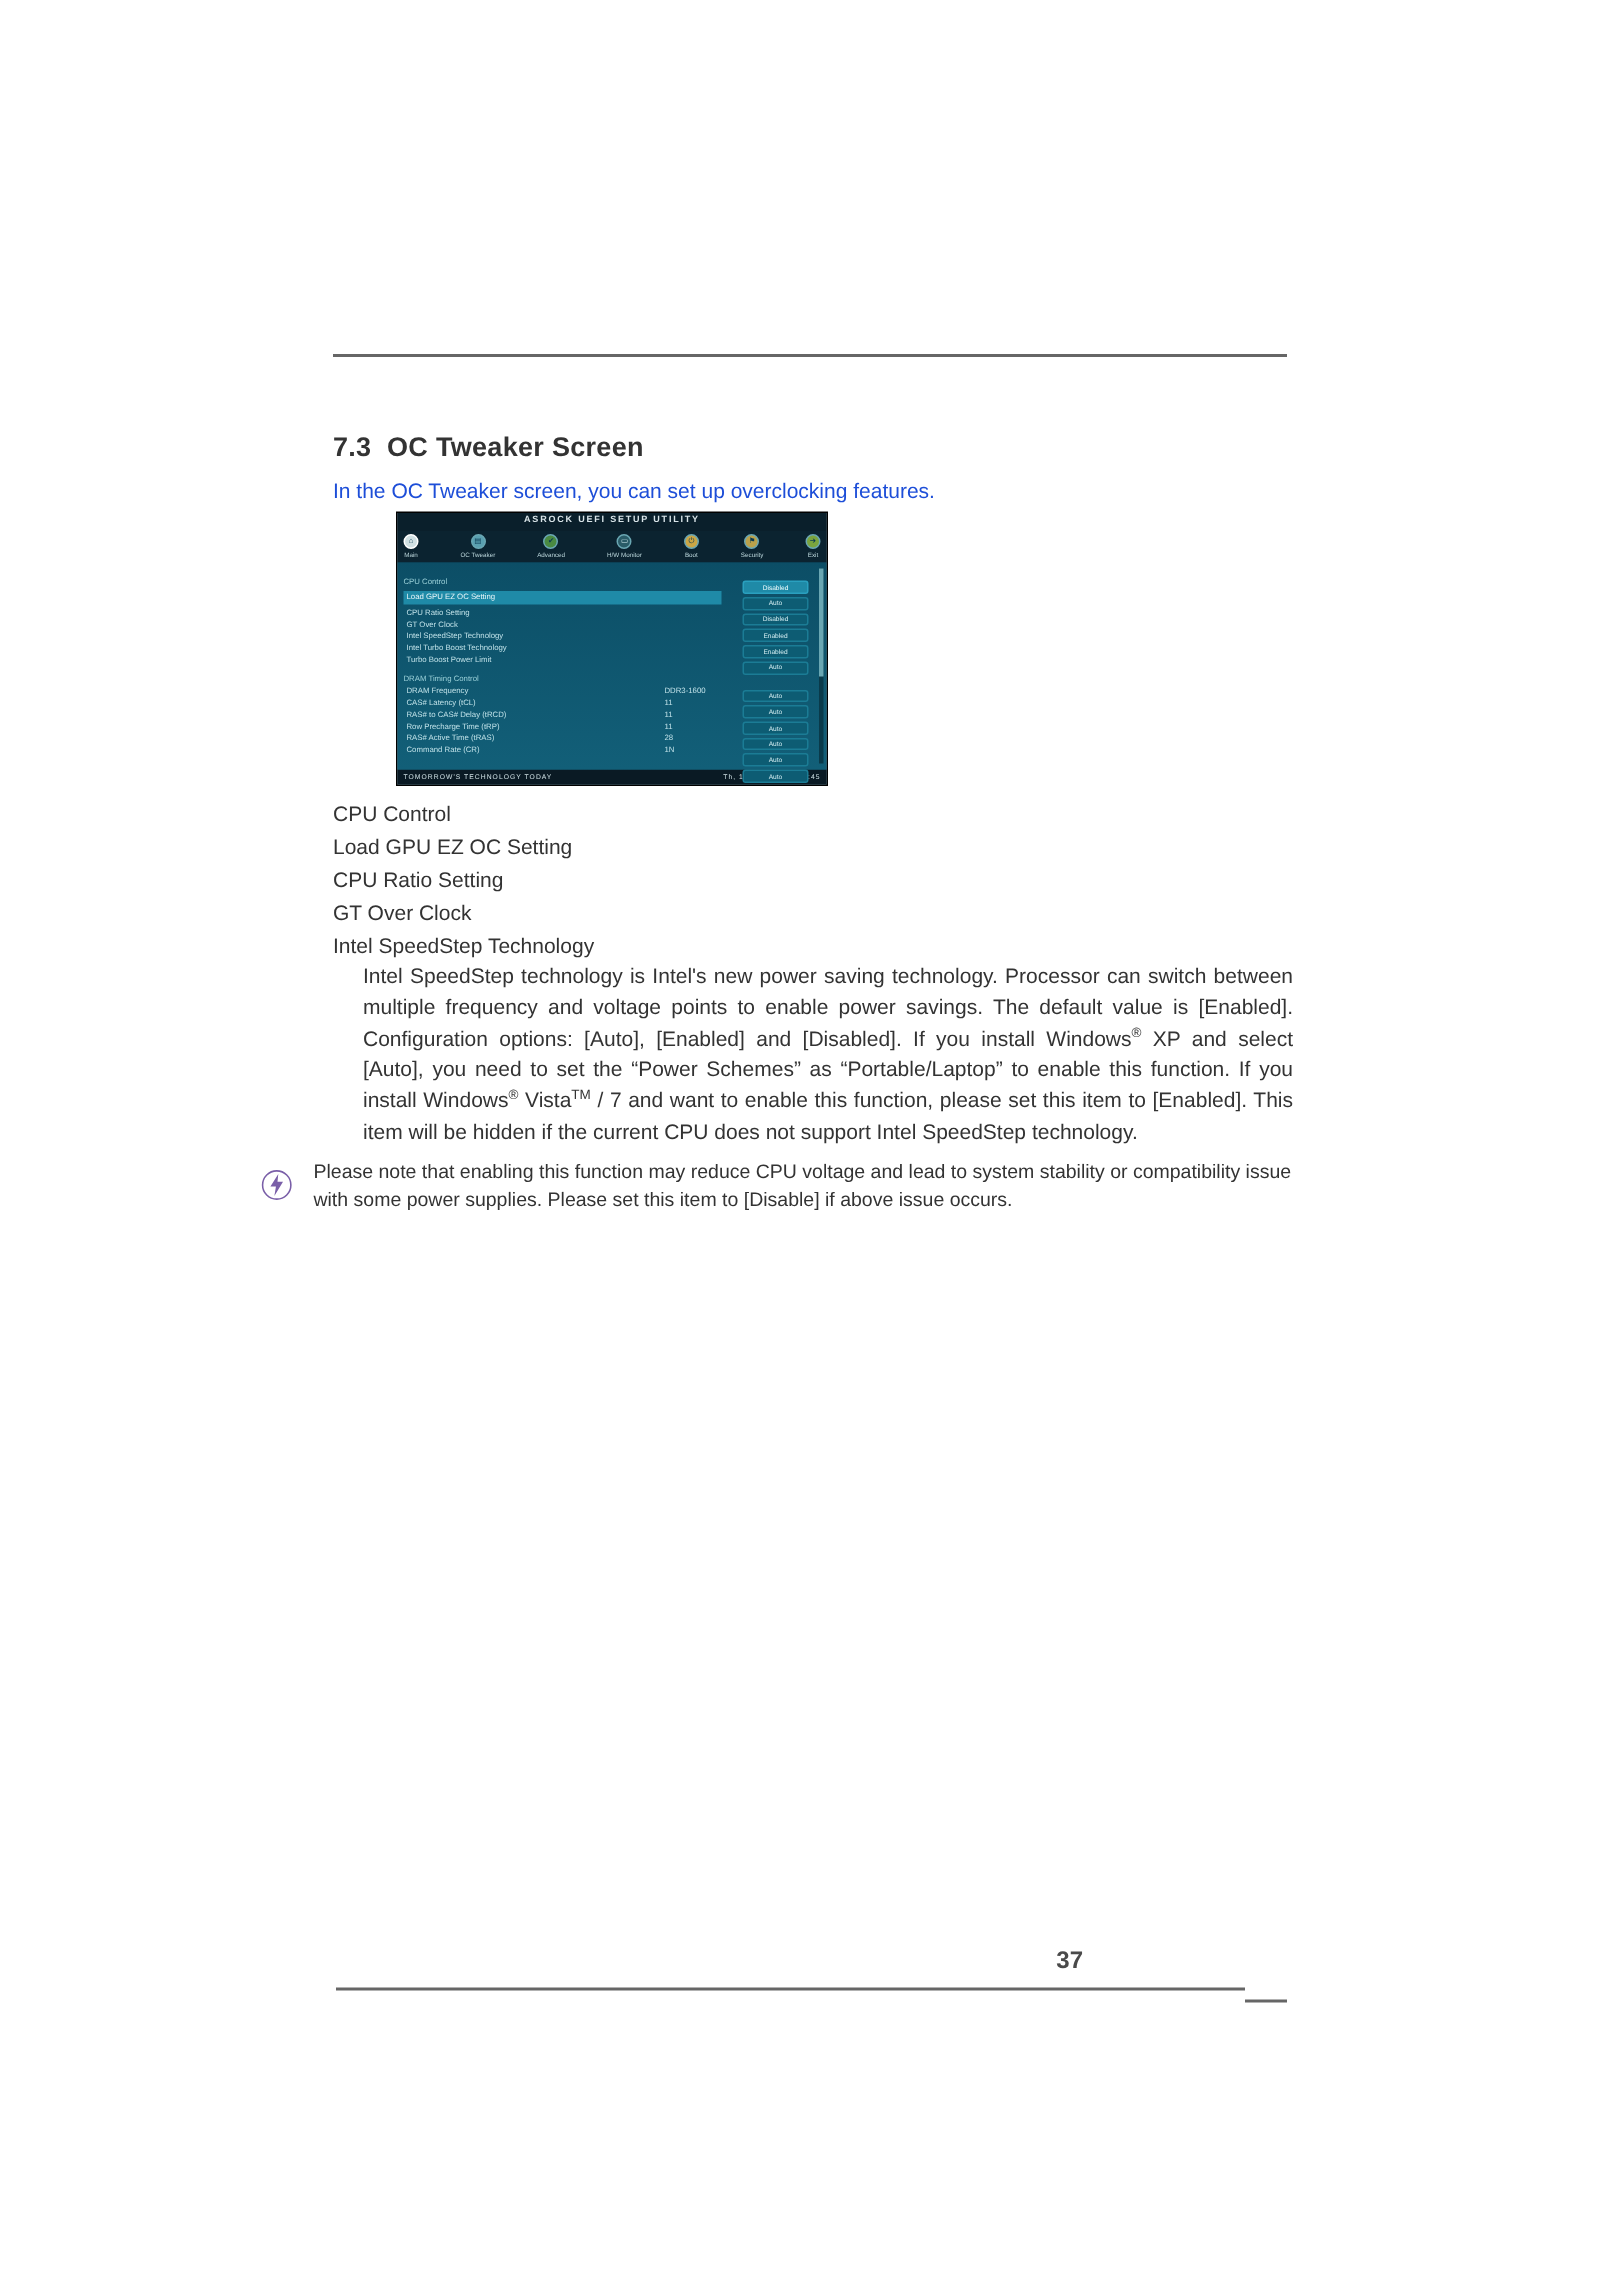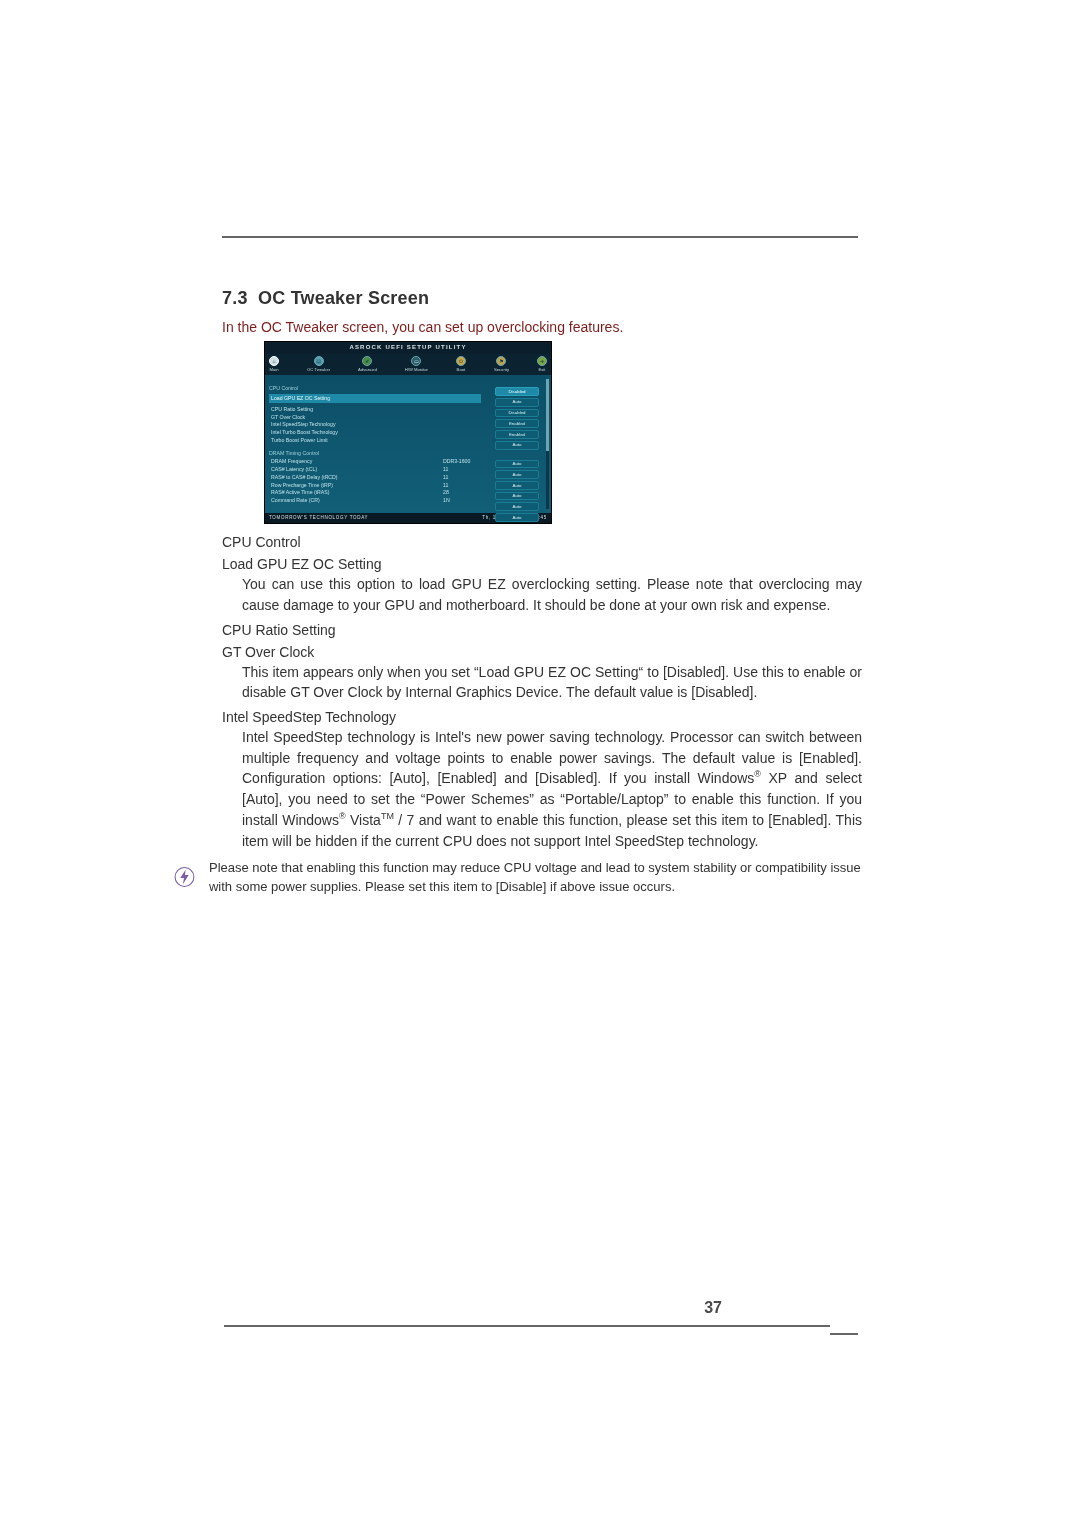--- a/index.html
+++ b/index.html
@@ -33,21 +33,21 @@
   .section-heading {
     font-size: 18px;
     font-weight: bold;
     color: #333;
     margin-top: 48px;
     margin-bottom: 10px;
     letter-spacing: 0.2px;
   }
   .intro {
     font-size: 14px;
-    color: #7f1d1d;
+    color: #1d4ed8;
     margin-bottom: 6px;
   }
 
   
   .bios-wrap {
     width: 288px;
     margin: 6px 0 10px 42px;
   }
   .bios {
     width: 100%;
@@ -334,30 +334,28 @@
           <span>TOMORROW'S TECHNOLOGY TODAY</span>
           <span>Th, 10/13/2011  17:55:45</span>
         </div>
       </div>
     </div>
 
     <p class="term-head">CPU Control</p>
 
     <div class="term-block">
       <p class="term-head">Load GPU EZ OC Setting</p>
-      <p class="term-body">You can use this option to load GPU EZ overclocking setting. Please note that overclocing may cause damage to your GPU and motherboard. It should be done at your own risk and expense.</p>
     </div>
 
     <div class="term-block">
       <p class="term-head">CPU Ratio Setting</p>
     </div>
 
     <div class="term-block">
       <p class="term-head">GT Over Clock</p>
-      <p class="term-body">This item appears only when you set “Load GPU EZ OC Setting“ to [Disabled]. Use this to enable or disable GT Over Clock by Internal Graphics Device. The default value is [Disabled].</p>
     </div>
 
     <div class="term-block">
       <p class="term-head">Intel SpeedStep Technology</p>
       <p class="term-body">
         <span>Intel SpeedStep technology is Intel's new power saving technology. Processor can switch between multiple frequency and voltage points to enable power savings. The default value is [Enabled]. Configuration options: [Auto], [Enabled] and [Disabled]. If you install Windows</span><sup>®</sup><span> XP and select [Auto], you need to set the “Power Schemes” as “Portable/Laptop” to enable this function. If you install Windows</span><sup>®</sup><span> Vista</span><sup>TM</sup><span> / 7 and want to enable this function, please set this item to [Enabled]. This item will be hidden if the current CPU does not support Intel SpeedStep technology.</span>
       </p>
     </div>
 
     <div class="note-row">

